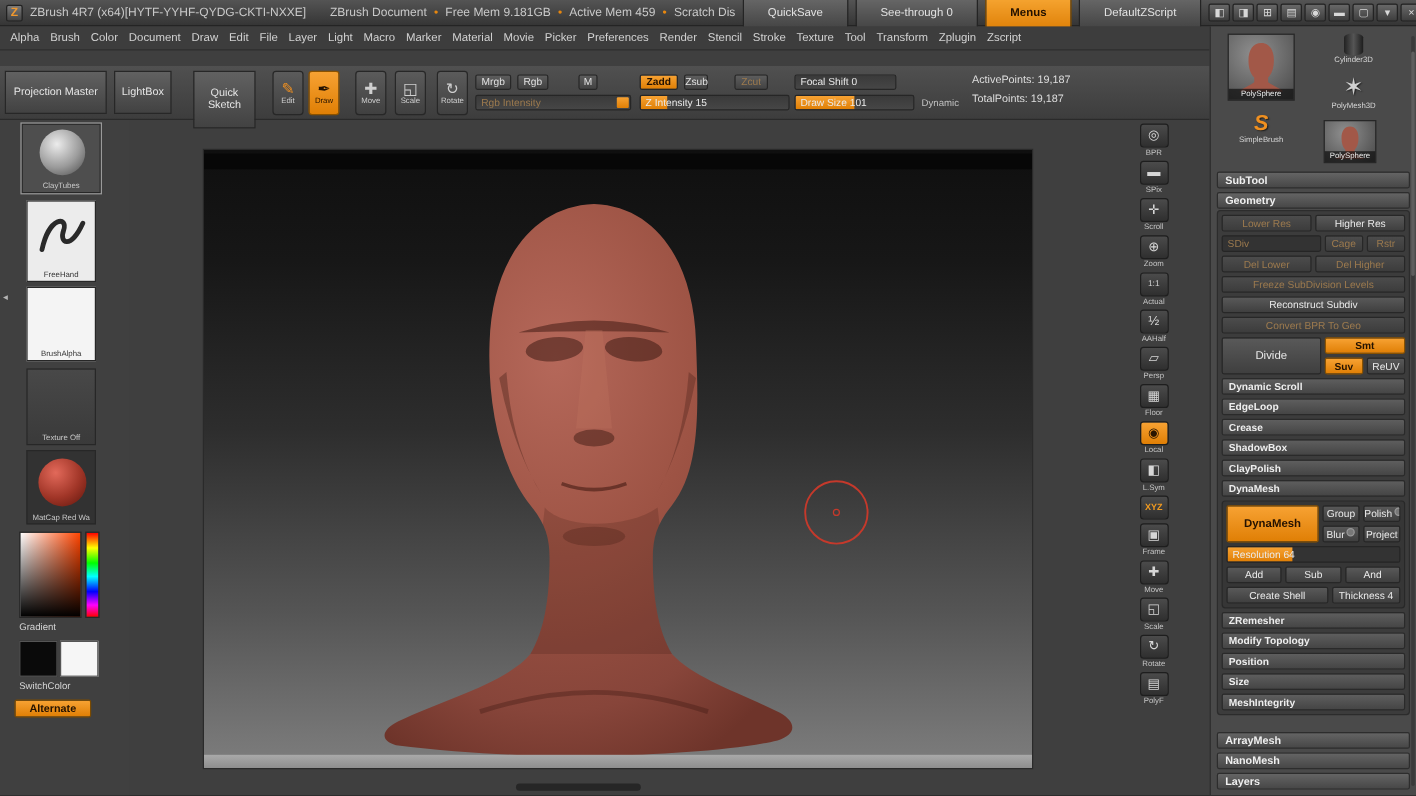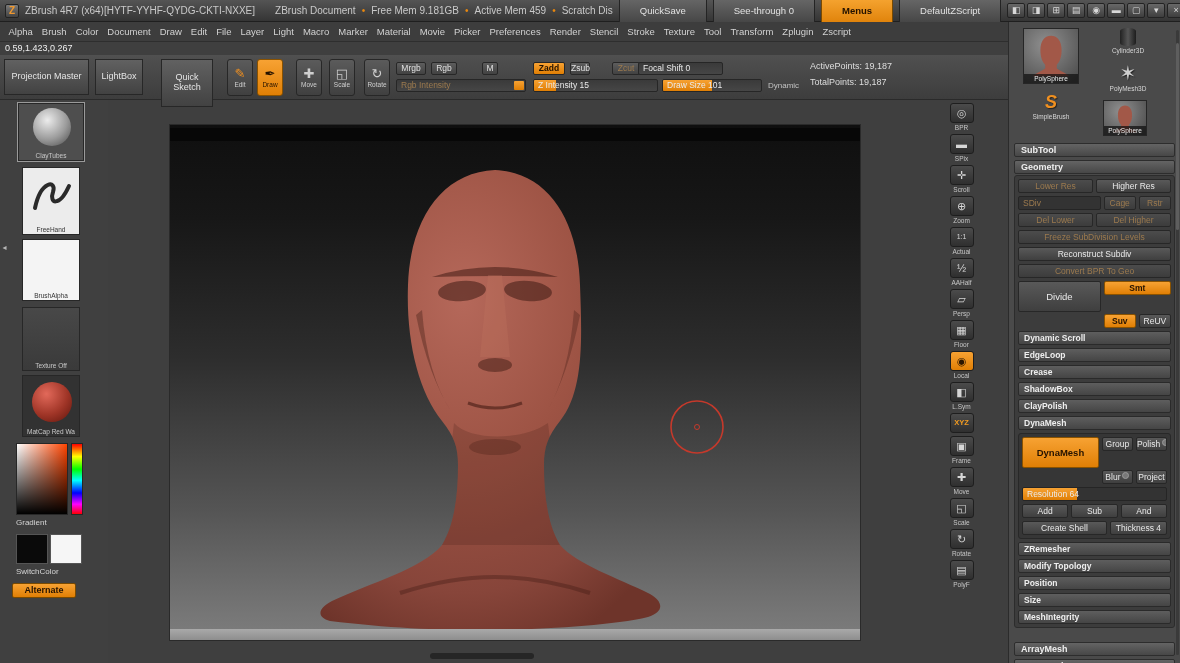--- a/index.html
+++ b/index.html
@@ -92,21 +92,21 @@
   .mini-tool { position:absolute; text-align:center; }
   .mini-tool .mt-label { font-size:6.5px; color:#d6d6d6; margin-top:1px; }
   .cyl-icon { width:16px; height:18px; margin:0 auto; background:linear-gradient(90deg,#222,#555,#1d1d1d); border-radius:7px/3px; }
   .star-icon { font-size:20px; line-height:22px; color:#cfcfcf; text-shadow:1px 1px 1px #222; }
   .s-icon { font-size:18px; line-height:20px; color:#f09020; font-weight:bold; font-style:italic; text-shadow:1px 1px 1px #222;}
   .p-hdr { height:14px; margin:3px 5px 0 5px; background:linear-gradient(#646464,#474747); border:1px solid #2d2d2d;
     border-radius:2px; color:#efefef; font-size:9px; font-weight:bold; line-height:13px; padding-left:6px; }
   .geo-body { margin:1px 5px 0 5px; background:#3c3c3c; border:1px solid #2c2c2c; border-radius:3px; padding:3px;
     display:flex; flex-direction:column; gap:3px; }
   .grow { display:flex; gap:3px; }
-  .gcol { flex:1; display:flex; flex-direction:column; gap:19px; }
+  .gcol { flex:1; display:flex; flex-direction:column; gap:3px; }
   .gbtn { flex:1; height:14px; background:linear-gradient(#595959,#3f3f3f); border:1px solid #272727; border-radius:2px;
     color:#eaeaea; font-size:8.5px; line-height:12px; text-align:center; overflow:hidden; white-space:nowrap; }
   .gbtn.dis { color:#9c7a4e; background:linear-gradient(#4c4c4c,#3c3c3c); }
   .gbtn.orange { background:linear-gradient(#f7a233,#e07f05); color:#241200; font-weight:bold; border-color:#8a5200;}
   .gbtn.tall { height:31px; line-height:29px; font-size:9.5px; }
   .gsl { position:relative; flex:1; height:14px; background:#333; border:1px solid #252525; border-radius:2px;
     font-size:8.5px; line-height:12px; overflow:hidden; color:#eaeaea; white-space:nowrap;}
   .gsl .fill { position:absolute; left:0; top:0; bottom:0; background:linear-gradient(#f7a233,#e07f05); }
   .gsl .st { position:relative; padding-left:4px; display:block;}
   .gsl.dis { color:#9c7a4e; }
@@ -169,21 +169,20 @@
     <span class="menu-item">Render</span>
     <span class="menu-item">Stencil</span>
     <span class="menu-item">Stroke</span>
     <span class="menu-item">Texture</span>
     <span class="menu-item">Tool</span>
     <span class="menu-item">Transform</span>
     <span class="menu-item">Zplugin</span>
     <span class="menu-item">Zscript</span>
   </div>
 
-  <div class="coordsbar">0.59,1.423,0.267</div>
 
   <div class="shelf">
     <button class="shelf-btn" style="left:4px;top:4px;width:85px;height:36px">Projection Master</button>
     <button class="shelf-btn" style="left:95px;top:4px;width:48px;height:36px">LightBox</button>
     <button class="shelf-btn" style="left:161px;top:4px;width:52px;height:48px">Quick Sketch</button>
 
     <div class="mode-btn editmode" style="left:227px">
       <span class="mi">✎</span>
       <span class="ml">Edit</span>
     </div>
@@ -213,21 +212,21 @@
     </div>
 
     <button class="tgl on" style="left:533px;top:7px;width:32px">Zadd</button>
     <button class="tgl" style="left:570px;top:7px;width:20px">Zsub</button>
     <button class="tgl dis" style="left:612px;top:7px;width:28px">Zcut</button>
     <div class="sslider" style="left:533px;top:24px;width:125px">
       <span class="fill" style="width:18%"></span>
       <span class="st">Z Intensity 15</span>
     </div>
 
-    <div class="sslider" style="left:638px;top:7px;width:85px">
+    <div class="sslider" style="left:662px;top:7px;width:85px">
       <span class="st">Focal Shift 0</span>
     </div>
     <div class="sslider" style="left:662px;top:24px;width:100px">
       <span class="fill" style="width:50%"></span>
       <span class="st">Draw Size 101</span>
     </div>
     <span style="position:absolute;left:768px;top:26px;font-size:8px;color:#c2c2c2">Dynamic</span>
 
     <span class="pts" style="left:810px;top:6px">ActivePoints: 19,187</span>
     <span class="pts" style="left:810px;top:22px">TotalPoints: 19,187</span>

